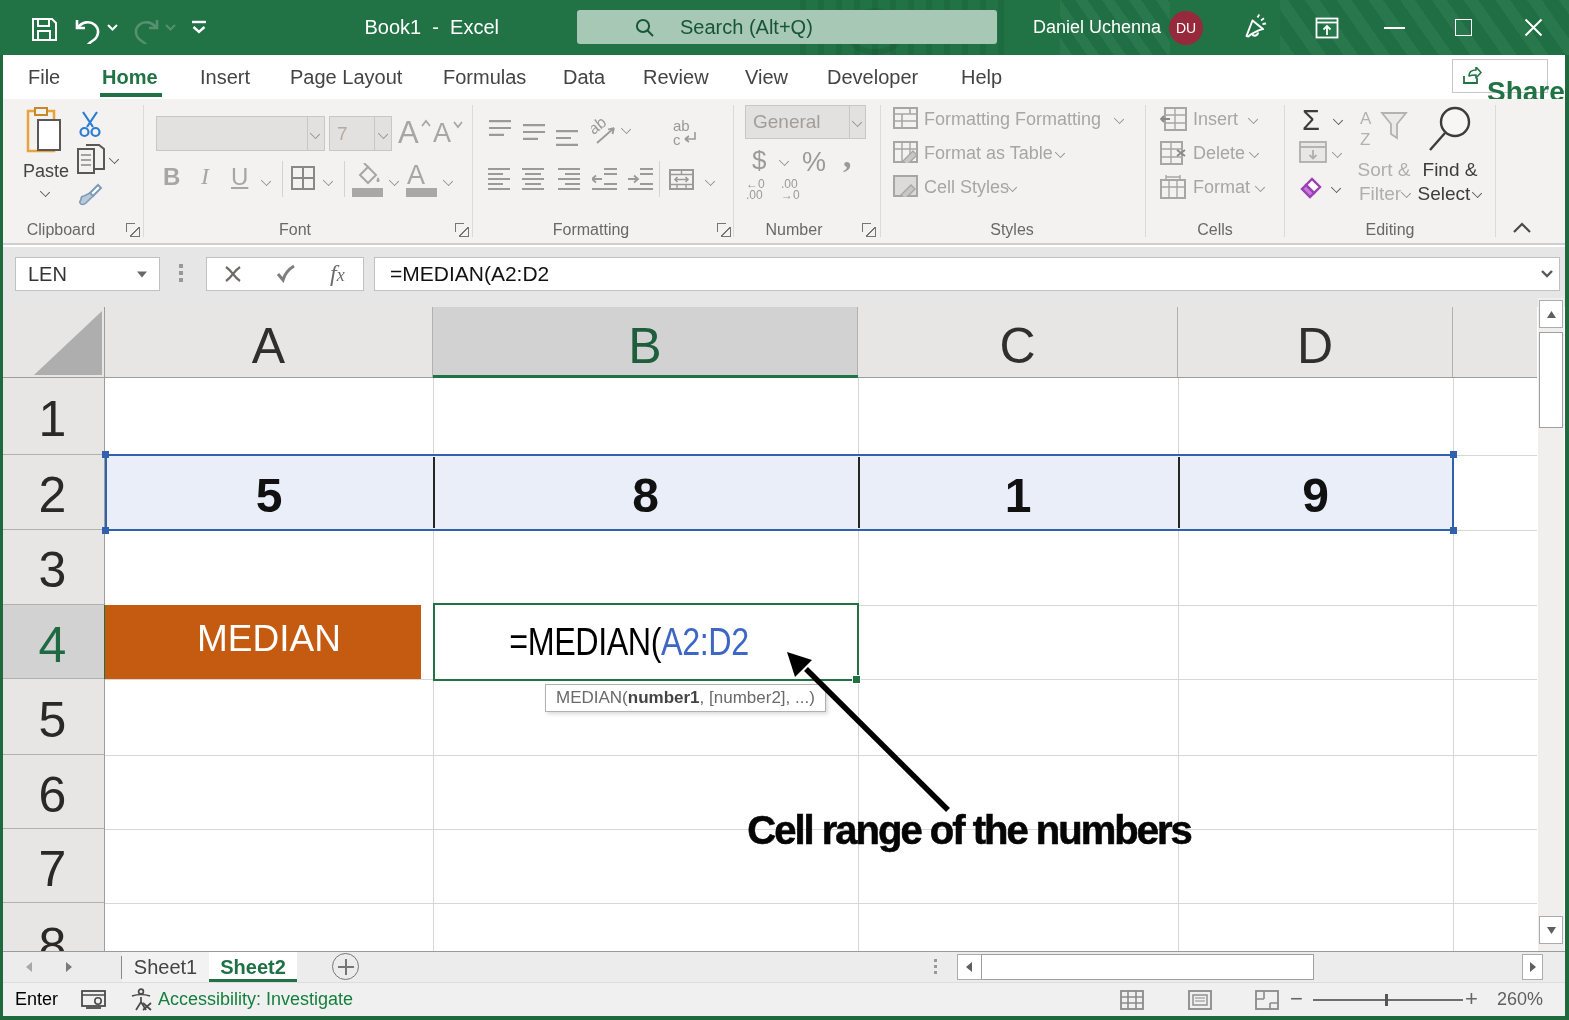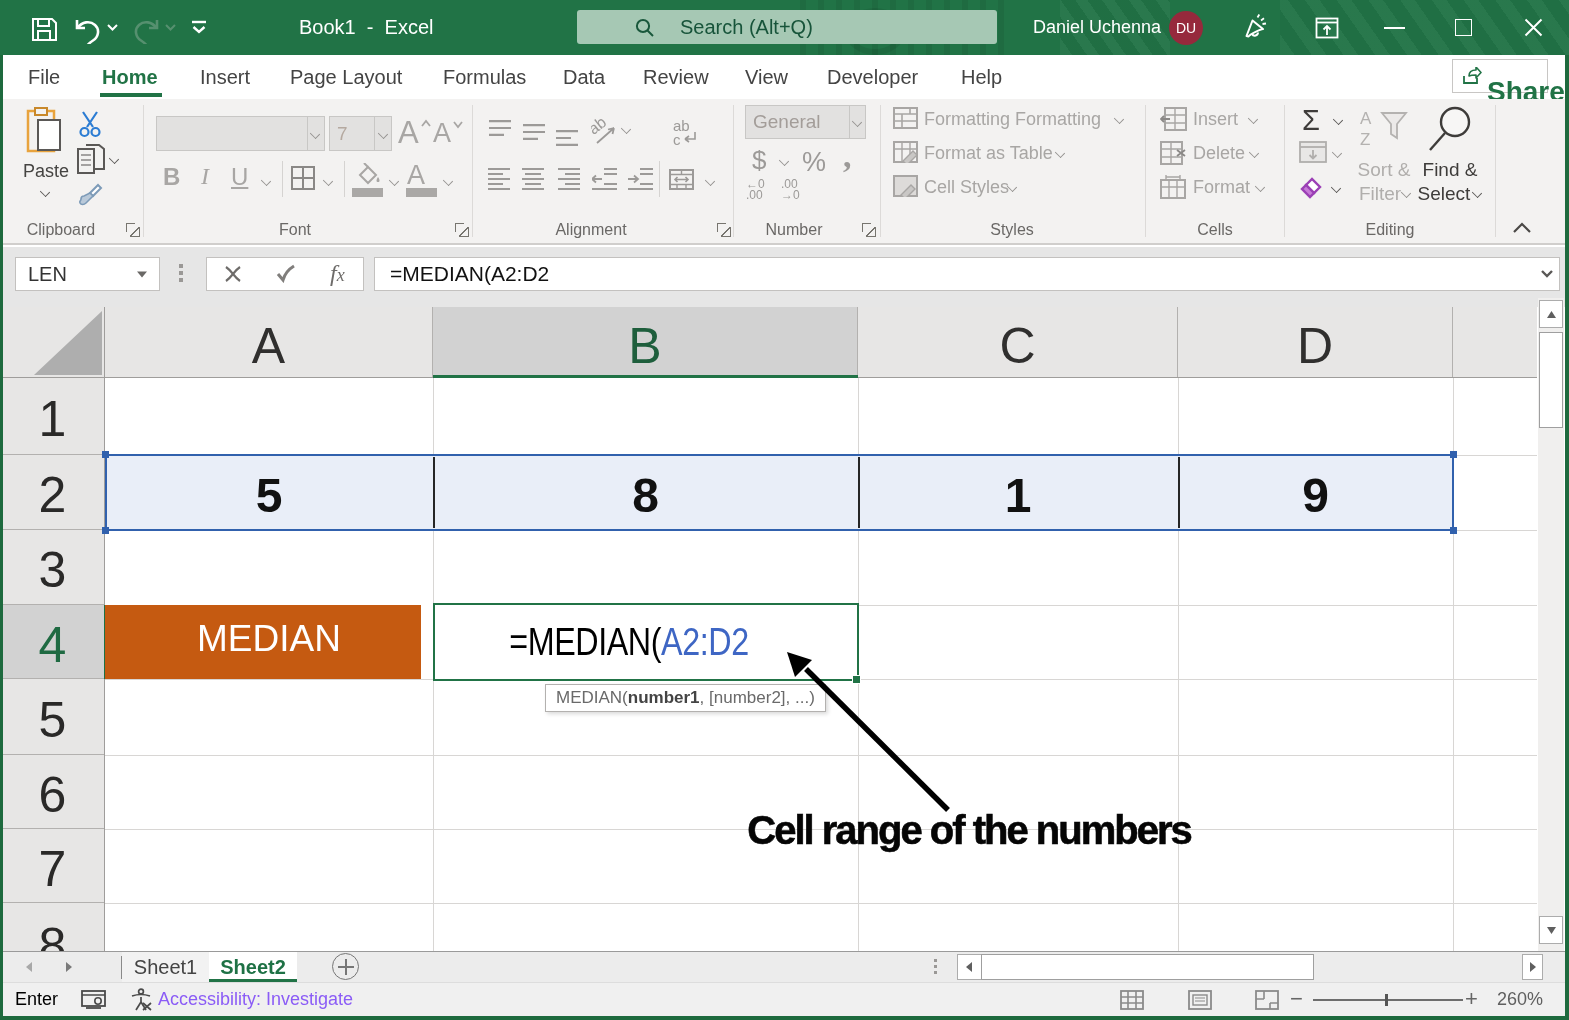--- a/index.html
+++ b/index.html
@@ -67,21 +67,21 @@
   </svg>
   <svg class="abs" style="left:164px;top:23px;" width="13" height="9" viewBox="0 0 13 9">
         <path d="M2 2 l4.5 4.5 L11 2" fill="none" stroke="#56906f" stroke-width="2"></path>
       </svg>
 
   <svg class="abs" style="left:190px;top:20px;" width="18" height="15" viewBox="0 0 18 15">
     <path d="M2 2 h14" stroke="#fff" stroke-width="2.4"></path>
     <path d="M3.5 7 l5.5 5 L14.5 7" fill="none" stroke="#fff" stroke-width="2.4"></path>
   </svg>
 
-  <div class="abs tb-white" style="left:299px;top:0;width:200px;height:69px;line-height:55px;text-align:left;font-size:20px;">Book1&nbsp; -&nbsp; Excel</div>
+  <div class="abs tb-white" style="left:299px;top:0;width:200px;height:69px;line-height:55px;text-align:right;font-size:20px;">Book1&nbsp; -&nbsp; Excel</div>
 
   <div class="abs" style="left:577px;top:10px;width:420px;height:34px;background:#a6c8b4;border-radius:3px;"></div>
   <svg class="abs" style="left:634px;top:17px;" width="21" height="21" viewBox="0 0 21 21">
     <circle cx="9" cy="9" r="6.1" fill="none" stroke="#19573b" stroke-width="2"></circle>
     <path d="M13.5 13.5 L19 19" stroke="#19573b" stroke-width="2"></path>
   </svg>
   <div class="abs" style="left:680px;top:10px;height:34px;line-height:34px;font-size:20px;color:#17543a;">Search (Alt+Q)</div>
 
   <div class="abs tb-white" style="left:1033px;top:0;height:55px;line-height:55px;font-size:18px;white-space:nowrap;">Daniel Uchenna</div>
   <div class="abs" style="left:1169px;top:11px;width:34px;height:34px;border-radius:50%;background:#96293c;color:#fff;font-size:14px;text-align:center;line-height:34px;">DU</div>
@@ -128,21 +128,21 @@
 <div id="ribbon">
   <div class="gsep" style="left:143px;"></div>
   <div class="gsep" style="left:472px;"></div>
   <div class="gsep" style="left:733px;"></div>
   <div class="gsep" style="left:880px;"></div>
   <div class="gsep" style="left:1145px;"></div>
   <div class="gsep" style="left:1284px;"></div>
   <div class="gsep" style="left:1495px;"></div>
   <div class="glabel" style="left:21px;width:80px;">Clipboard</div>
   <div class="glabel" style="left:255px;width:80px;">Font</div>
-  <div class="glabel" style="left:551px;width:80px;">Alignment</div>
+  <div class="glabel" style="left:551px;width:80px;">Formatting</div>
   <div class="glabel" style="left:754px;width:80px;">Number</div>
   <div class="glabel" style="left:972px;width:80px;">Styles</div>
   <div class="glabel" style="left:1175px;width:80px;">Cells</div>
   <div class="glabel" style="left:1350px;width:80px;">Editing</div>
   <div class="launcher" style="left:126px;"></div>
   <div class="launcher" style="left:455px;"></div>
   <div class="launcher" style="left:717px;"></div>
   <div class="launcher" style="left:862px;"></div>
   <svg class="abs" style="left:1512px;top:122px;" width="20" height="13" viewBox="0 0 20 13">
         <path d="M2 11 L10 3 L18 11" fill="none" stroke="#4a4846" stroke-width="2.2"></path>
@@ -475,21 +475,21 @@
     <rect x="1" y="1" width="23" height="15" fill="none" stroke="#4a4a4a" stroke-width="1.8"></rect>
     <path d="M1 5 h23" stroke="#4a4a4a" stroke-width="1.5"></path>
     <circle cx="17" cy="11" r="3.2" fill="none" stroke="#4a4a4a" stroke-width="1.6"></circle>
     <path d="M5 18 h15" stroke="#4a4a4a" stroke-width="1.8"></path>
   </svg>
   <svg class="abs" style="left:129px;top:5px;" width="24" height="24" viewBox="0 0 24 24">
     <circle cx="12" cy="3.5" r="2.4" fill="none" stroke="#4a4a4a" stroke-width="1.7"></circle>
     <path d="M3 8 c6 -2 12 -2 18 0 M12 9 v5 M12 14 l-5 8 M12 14 l5 8" fill="none" stroke="#4a4a4a" stroke-width="1.7"></path>
     <path d="M14 15 l8 7 M22 15 l-8 7" stroke="#4a4a4a" stroke-width="1.7"></path>
   </svg>
-  <div class="abs" style="left:158px;top:0;height:30px;line-height:33px;font-size:18px;color:#8b5cf6;">Accessibility: Investigate</div>
+  <div class="abs" style="left:158px;top:0;height:30px;line-height:33px;font-size:18px;color:#15803d;">Accessibility: Investigate</div>
 
   <svg class="abs" style="left:1120px;top:7px;" width="24" height="20" viewBox="0 0 24 20">
     <rect x="1" y="1" width="22" height="18" fill="none" stroke="#8a8a8a" stroke-width="1.8"></rect>
     <path d="M1 7 h22 M1 13 h22 M8 1 v18 M16 1 v18" stroke="#8a8a8a" stroke-width="1.6"></path>
   </svg>
   <svg class="abs" style="left:1188px;top:7px;" width="24" height="20" viewBox="0 0 24 20">
     <rect x="1" y="1" width="22" height="18" fill="none" stroke="#8a8a8a" stroke-width="1.8"></rect>
     <rect x="5" y="5" width="14" height="10" fill="none" stroke="#8a8a8a" stroke-width="1.4"></rect>
     <path d="M7 8 h10 M7 11 h10" stroke="#8a8a8a" stroke-width="1.2"></path>
   </svg>

